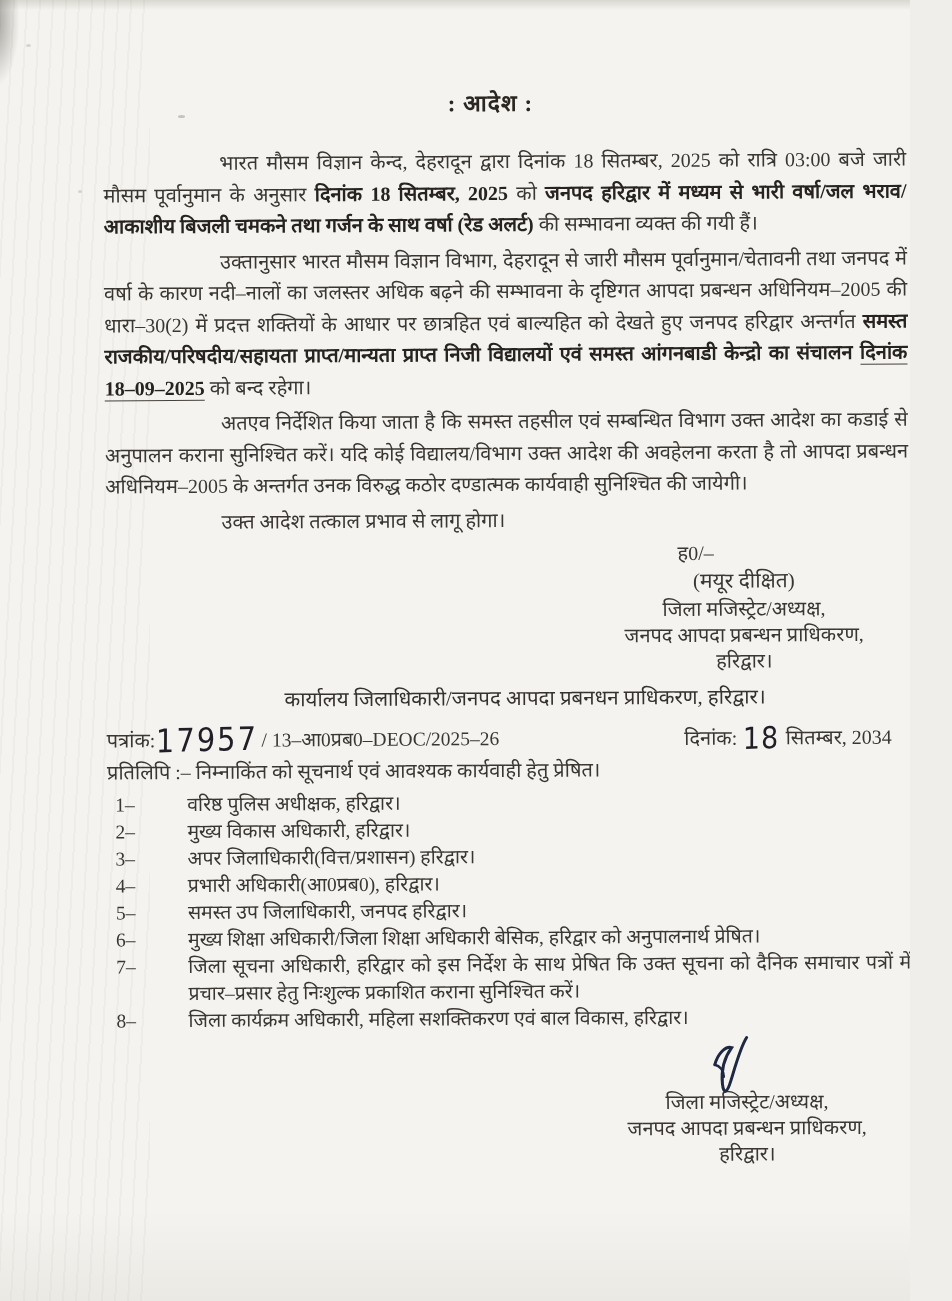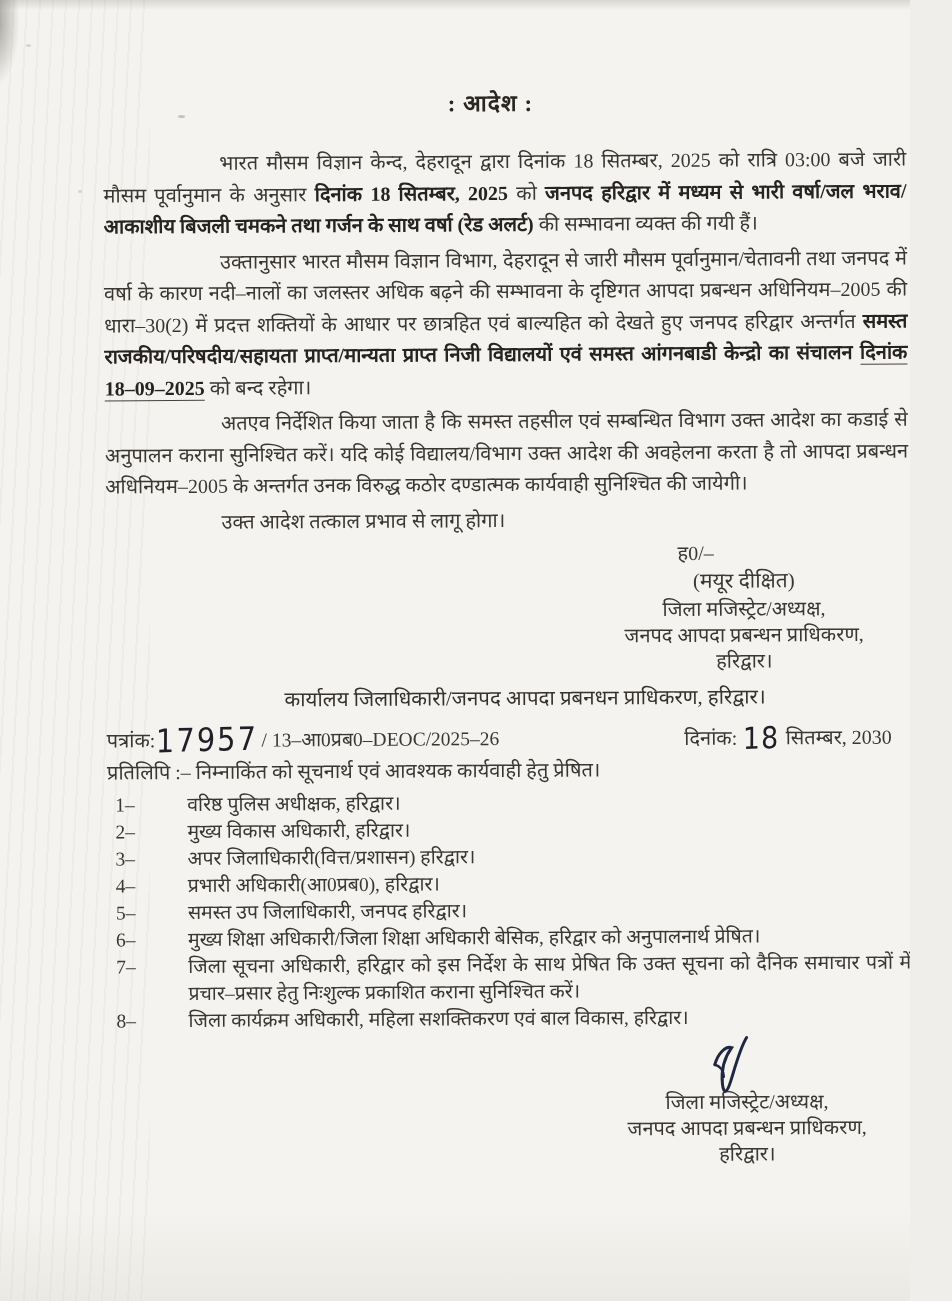--- a/index.html
+++ b/index.html
@@ -117,21 +117,21 @@
       <div>हरिद्वार।</div>
     </div>
 
     <div class="office-line">कार्यालय जिलाधिकारी/जनपद आपदा प्रबनधन प्राधिकरण, हरिद्वार।</div>
 
     <div class="ref-row">
       <div class="ref-left">
         <span>पत्रांक:</span><span class="hand">17957</span><span class="rest">/ 13–आ0प्रब0–DEOC/2025–26</span>
       </div>
       <div class="ref-right">
-        <span>दिनांक:</span><span class="hand day">18</span><span>सितम्बर, 2030</span>
+        <span>दिनांक:</span><span class="hand day">18</span><span>सितम्बर, 2034</span>
       </div>
     </div>
 
     <div class="copy-line">प्रतिलिपि :– निम्नाकिंत को सूचनार्थ एवं आवश्यक कार्यवाही हेतु प्रेषित।</div>
 
     <div class="list">
       <div class="list-row">
           <span class="num">1–</span>
           <span class="txt">वरिष्ठ पुलिस अधीक्षक, हरिद्वार।</span>
         </div>

